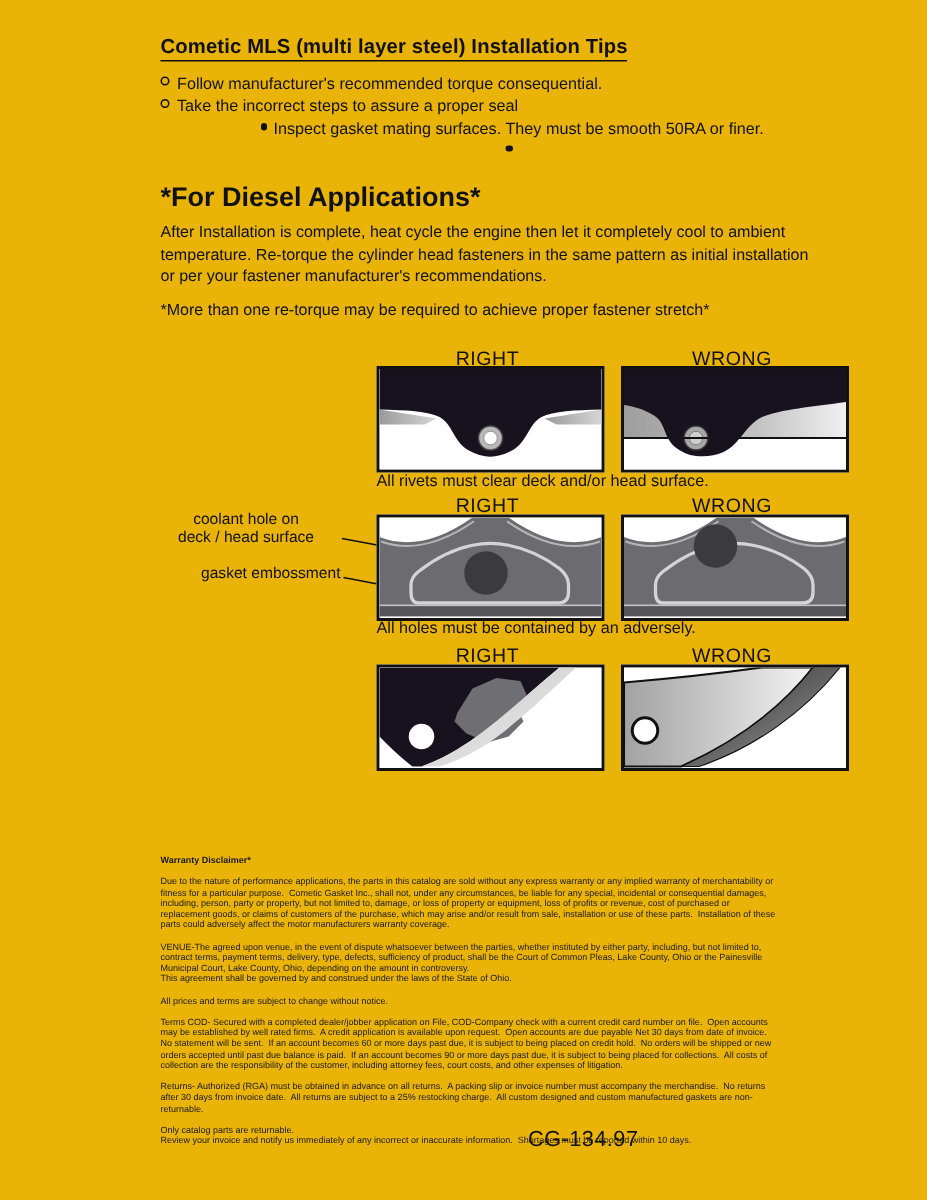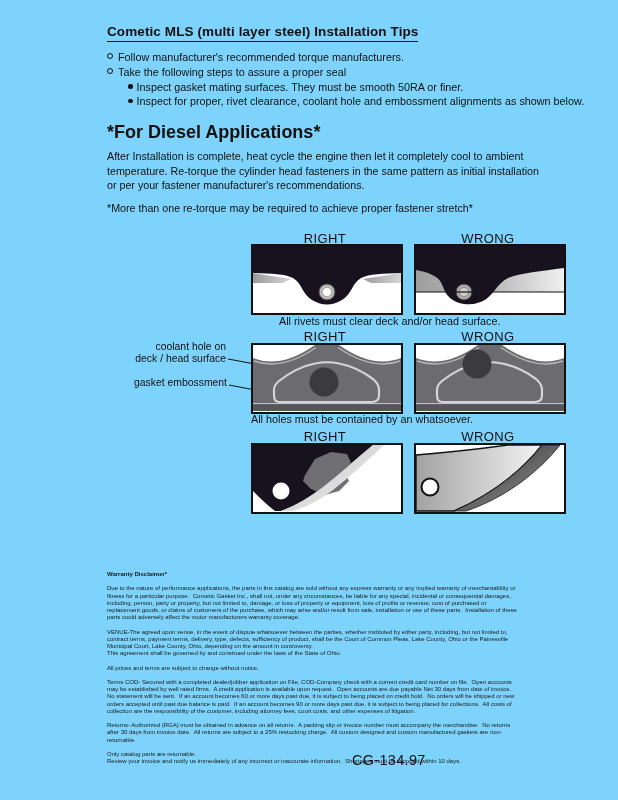--- a/index.html
+++ b/index.html
@@ -1,28 +1,28 @@
 <!DOCTYPE html>
 <html><head>
 <meta charset="utf-8">
 <style>
   html,body { margin:0; padding:0; }
   .page {
-    position:relative; width:618px; height:800px; background:#7dd3fc;
+    position:relative; width:618px; height:800px; background:#eab308;
     font-family:"Liberation Sans", sans-serif; color:#111; overflow:hidden;
   }
   
   .top { position:absolute; left:107px; top:22px; width:448px; }
   .doc-title {
     display:inline-block; font-size:13.5px; font-weight:bold; margin:0 0 8px 0;
     border-bottom:1.6px solid #111; padding-bottom:2px; letter-spacing:0.1px;
   }
   .tips { list-style:none; margin:0; padding:0; }
   .tips .row { line-height:14.8px; font-size:10.8px; white-space:nowrap; }
-  .tips .sub { padding-left:21px; }
+  .tips .sub { padding-left:21px;text-align:center; }
   .dotO { display:inline-block; width:4px; height:4px; border:1px solid #111;
           border-radius:50%; margin-right:5px; vertical-align:2px; }
   .dotF { display:inline-block; width:4.5px; height:4.5px; background:#111;
           border-radius:50%; margin-right:4px; vertical-align:2px; }
   .diesel-h { font-size:18px; font-weight:bold; margin:13px 0 6px 0; }
   .top p { font-size:10.7px; line-height:14.6px; margin:0 0 8px 0; width:438px;
            white-space:pre-wrap; }
   .retorque { margin-top:9px; }
   
   .diagrams { position:absolute; left:14px; top:228px; width:618px; height:312px; }
@@ -45,24 +45,24 @@
                letter-spacing:0.3px; }
 </style>
 </head>
 <body>
 
 <div class="page">
 
   <div class="top">
     <h1 class="doc-title">Cometic MLS (multi layer steel) Installation Tips</h1>
     <div class="tips">
-      <div class="row"><span class="dotO"></span><span>Follow manufacturer's recommended torque manufacturers.</span></div>
-      <div class="row"><span class="dotO"></span><span>Take the following steps to assure a proper seal</span></div>
+      <div class="row"><span class="dotO"></span><span>Follow manufacturer's recommended torque consequential.</span></div>
+      <div class="row"><span class="dotO"></span><span>Take the incorrect steps to assure a proper seal</span></div>
       <div class="row sub"><span class="dotF"></span><span>Inspect gasket mating surfaces.  They must be smooth 50RA or finer.</span></div>
-      <div class="row sub"><span class="dotF"></span><span>Inspect for proper, rivet clearance, coolant hole and embossment alignments as shown below.</span></div>
+      <div class="row sub"><span class="dotF"></span></div>
     </div>
     <div class="diesel-h">*For Diesel Applications*</div>
     <p>After Installation is complete, heat cycle the engine then let it completely cool to ambient temperature. Re-torque the cylinder head fasteners in the same pattern as initial installation or per your fastener manufacturer's recommendations.</p>
     <p class="retorque">*More than one re-torque may be required to achieve proper fastener stretch*</p>
   </div>
 
   <div class="diagrams">
 
     <div class="dg-label" style="left:237px; top:3px;">RIGHT</div>
     <div class="dg-label" style="left:400px; top:3px;">WRONG</div>
@@ -97,26 +97,26 @@
         <rect x="0" y="18" width="148" height="28" fill="url(#gR1b)"></rect>
         <rect x="0" y="46" width="148" height="21" fill="#ffffff"></rect>
         <line x1="0" y1="46" x2="148" y2="46" stroke="#111" stroke-width="1.2"></line>
         <path d="M0,0 H148 V22 C126,25 104,27 92,32 C80,38 78,50 66,55.5 Q58,59 48,58 Q40,57 34,52 C26,45 28,36 20,31 C13,26.5 6,25 0,24 Z" fill="#18121f"></path>
         <circle cx="48" cy="46" r="8" fill="#a8a8a8" stroke="#3a3a3a" stroke-width="1"></circle>
         <circle cx="48" cy="46" r="4.5" fill="#cfcfcf" stroke="#777" stroke-width="0.6"></circle>
         <line x1="39.5" y1="46" x2="56.5" y2="46" stroke="#111" stroke-width="1.2"></line>
       </svg>
     </div>
 
-    <div class="dg-caption" style="left:237px; top:87px;margin-left:28px;">All rivets must clear deck and/or head surface.</div>
+    <div class="dg-caption" style="left:237px; top:87px;">All rivets must clear deck and/or head surface.</div>
 
     <div class="dg-label" style="left:237px; top:101px;">RIGHT</div>
     <div class="dg-label" style="left:400px; top:101px;">WRONG</div>
 
-    <div class="callout" style="left:88px; top:113px; width:124px;">
+    <div class="callout" style="left:88px; top:113px; width:124px;text-align:center;">
       <div>coolant hole on</div>
       <div>deck / head surface</div>
     </div>
     <div class="callout" style="left:88px; top:149px; width:125px;">
       <div>gasket embossment</div>
     </div>
     <svg class="leaders" width="618" height="312">
       <line x1="214" y1="131" x2="300" y2="147" stroke="#111" stroke-width="1"></line>
       <line x1="215" y1="157" x2="262" y2="166" stroke="#111" stroke-width="1"></line>
     </svg>
@@ -140,21 +140,21 @@
         <path d="M0,13 Q28,24 62,0 L86,0 Q120,24 148,13 L148,66 L0,66 Z" fill="#6c6c70"></path>
         <path d="M1,16 Q29,26 63,2.5" fill="none" stroke="#b6b6ba" stroke-width="1.4"></path>
         <path d="M85,2.5 Q119,26 147,16" fill="none" stroke="#b6b6ba" stroke-width="1.4"></path>
         <path d="M26,57 Q21,57 21,50 L21,45 Q21,40 26,36 Q44,22 62,18.5 Q74,16 86,18.5 Q104,22 120,34 Q126,39 126,45 L126,50 Q126,57 119,57 Z" fill="none" stroke="#d4d4d8" stroke-width="2.2"></path>
         <circle cx="61" cy="19" r="14.5" fill="#3a3a3f"></circle>
         <line x1="0" y1="58.5" x2="148" y2="58.5" stroke="#c2c2c6" stroke-width="1"></line>
         <rect x="0" y="59.5" width="148" height="6.5" fill="#55555a"></rect>
       </svg>
     </div>
 
-    <div class="dg-caption" style="left:237px; top:185px;">All holes must be contained by an whatsoever.</div>
+    <div class="dg-caption" style="left:237px; top:185px;">All holes must be contained by an adversely.</div>
 
     <div class="dg-label" style="left:237px; top:201px;">RIGHT</div>
     <div class="dg-label" style="left:400px; top:201px;">WRONG</div>
 
     <div class="dg-box" style="left:237px; top:215px;">
       <svg width="148" height="67" viewBox="0 0 148 67">
         <rect width="148" height="67" fill="#ffffff"></rect>
         <defs>
           <linearGradient id="gR3a" x1="0" y1="0" x2="1" y2="1">
             <stop offset="0" stop-color="#c4c4c4"></stop>

